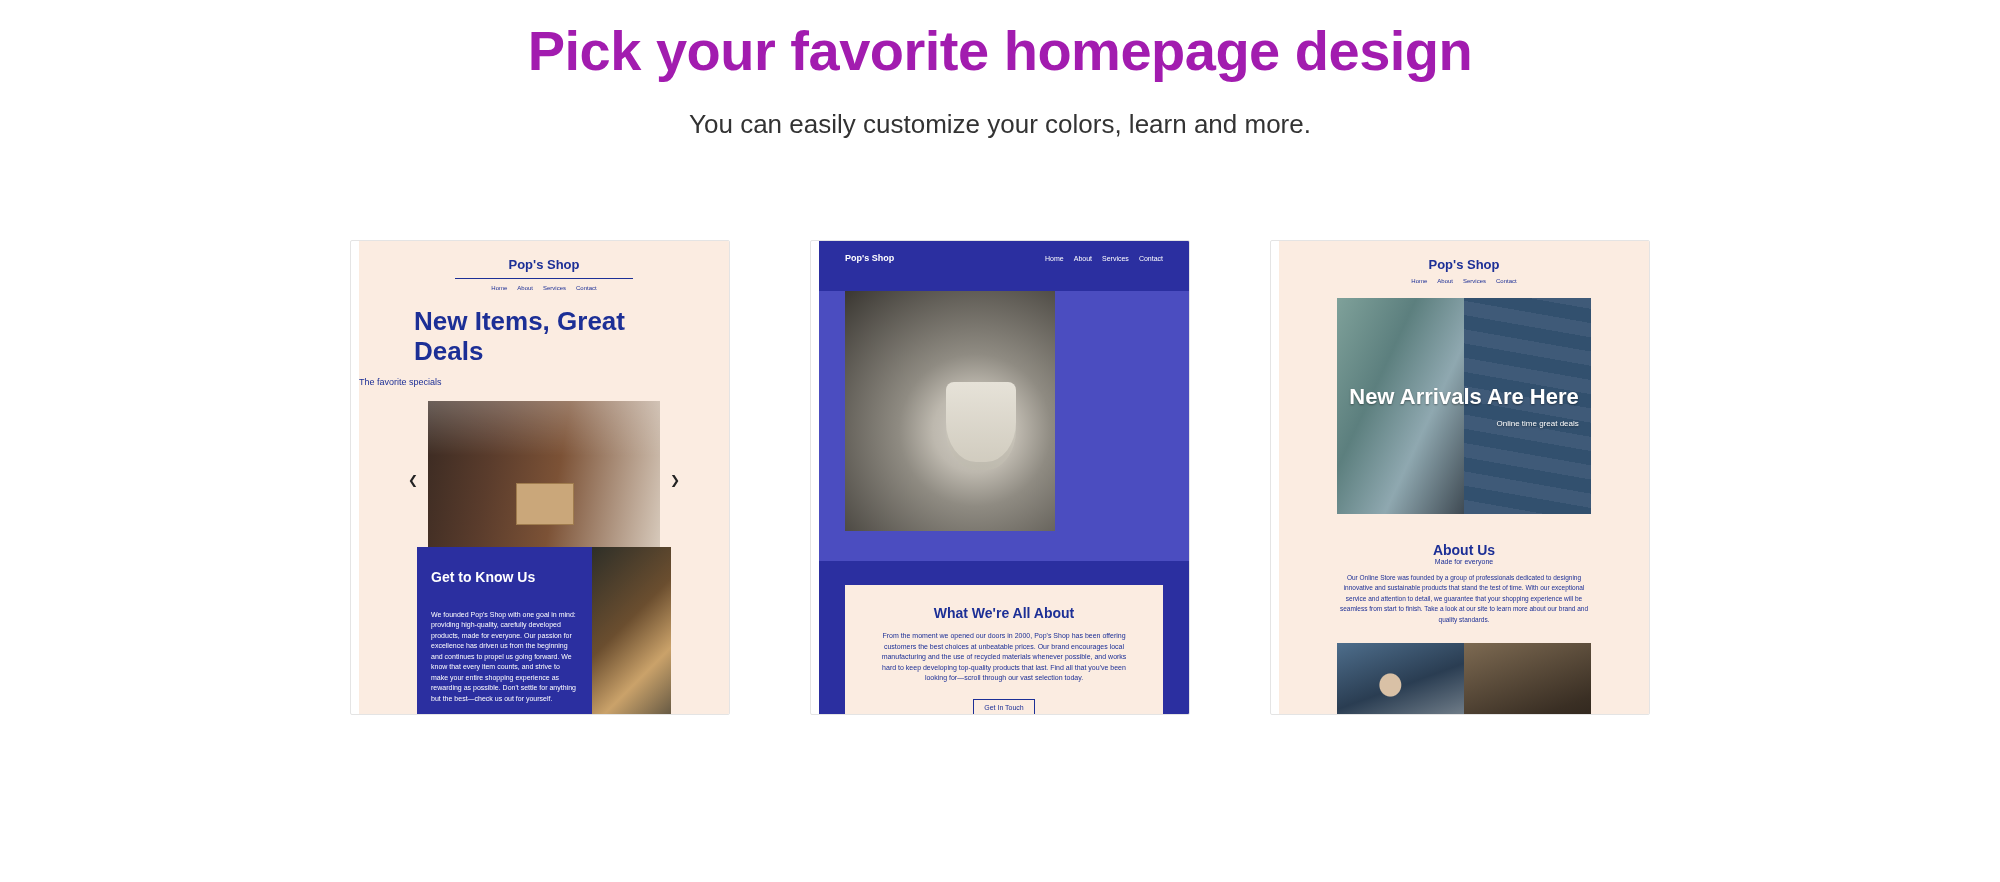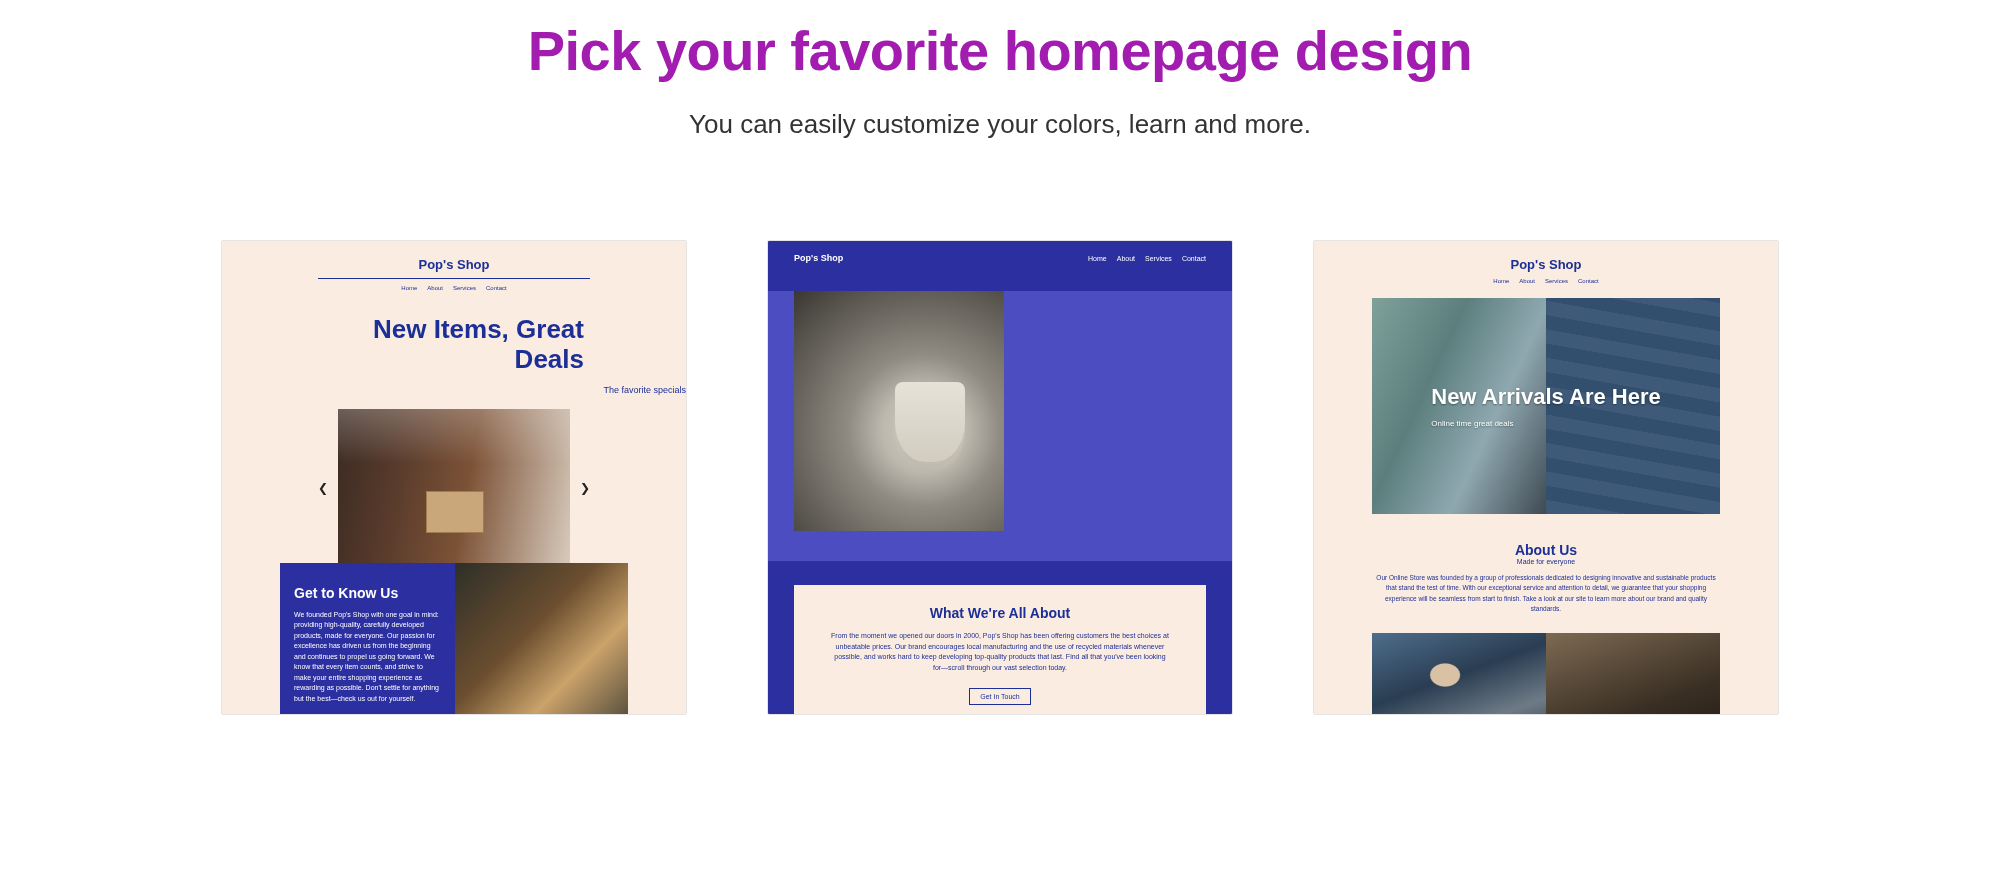--- a/index.html
+++ b/index.html
@@ -28,64 +28,65 @@
 
   .cards-row {
     display: flex;
     justify-content: center;
     gap: 80px;
     margin-top: 100px;
     padding: 0 20px;
   }
 
   .card {
-    width: 466px;
+    width: 380px;
     height: 475px;
     border: 1px solid #e4e4e4;
     border-radius: 2px;
     overflow: hidden;
     background: #ffffff;
     cursor: pointer;
     position: relative;
+    padding-left: 8px;
   }
 
   
   .tpl-shopname { font-weight: 600; }
   .tpl-nav { display: flex; gap: 10px; font-size: 7px; }
   .tpl-nav span { white-space: nowrap; }
 
   
   .tpl1 { background: #fbece1; width: 100%; height: 100%; position: relative; }
   .tpl1-margin { margin: 0 58px; }
   .tpl1-header { text-align: center; padding-top: 16px; color: #1c2f96; }
   .tpl1-header .tpl-shopname { font-size: 13px; }
   .tpl1-hr { border: none; border-bottom: 1px solid #1c2f96; margin: 6px 38px 0; }
   .tpl1-nav { justify-content: center; margin-top: 6px; color: #1c2f96; font-size: 6px; }
-  .tpl1-hero { text-align: right; margin-top: 24px; color: #1c2f96; }
+  .tpl1-hero { text-align: left; margin-top: 16px; color: #1c2f96; }
   .tpl1-hero-title { font-size: 26px; font-weight: 700; line-height: 1.15; max-width: 260px; margin: 0 auto; }
   .tpl1-hero-sub { font-size: 9px; margin-top: 10px; }
   .tpl1-hero-img {
     margin: 14px auto 0;
     width: 232px; height: 158px;
     position: relative;
   }
   .tpl1-hero-img .img-box { position:absolute; inset:0; }
   .tpl1-arrow {
     position: absolute; top: 50%; transform: translateY(-50%);
     font-size: 12px; color: #222;
   }
   .tpl1-arrow.left { left: -20px; }
   .tpl1-arrow.right { right: -20px; }
   .tpl1-bottom { position: absolute; left: 58px; right: 58px; bottom: -30px; display:flex; gap:0; }
   .tpl1-know {
     background: #2b2fa0; color: #ffffff;
     width: 175px; padding: 20px 14px 40px;
     font-size: 7px; line-height: 1.5;
   }
-  .tpl1-know h3 { font-size: 14px; font-weight: 700; margin-bottom: 6px; }
+  .tpl1-know h3 { font-size: 14px; font-weight: 700; margin-bottom: 22px; }
   .tpl1-hangers { flex:1; }
 
   
   .tpl2 { background: #2b2fa0; width: 100%; height: 100%; position: relative; color:#ffffff; }
   .tpl2-header { display:flex; justify-content: space-between; align-items:center; padding: 12px 26px 28px; font-size: 8px;}
   .tpl2-header .tpl-shopname { font-size: 9px; }
   .tpl2-hero {
     background: #4b4dc0;
     margin: 0 0 24px;
     display:flex; align-items:center; gap: 26px;
@@ -106,21 +107,21 @@
 
   
   .tpl3 { background: #fbece1; width:100%; height:100%; position:relative; color:#1c2f96; }
   .tpl3-margin { margin: 0 58px; }
   .tpl3-header { text-align:center; padding-top:16px; }
   .tpl3-header .tpl-shopname { font-size: 13px; }
   .tpl3-nav { justify-content:center; margin-top:6px; font-size:6px; }
   .tpl3-hero {
     margin: 14px 58px 0; height: 216px;
     position:relative; display:flex; align-items:center; justify-content:center;
-    text-align:left; color:#ffffff;
+    text-align:right; color:#ffffff;
   }
   .tpl3-hero .bg { position:absolute; inset:0; }
   .tpl3-hero .bg-half { position:absolute; top:0; bottom:0; width:50%; }
   .tpl3-hero-overlay { position:relative; z-index:2; text-shadow: 0 1px 2px rgba(0,0,0,.4); }
   .tpl3-hero-title { font-size:22px; font-weight:700; line-height:1.15; }
   .tpl3-hero-sub { font-size:8px; margin-top:10px; }
   .tpl3-about { text-align:center; margin: 28px 58px 0; }
   .tpl3-about h3 { font-size:14px; font-weight:700; }
   .tpl3-about .made { font-size:7px; margin-bottom:8px; }
   .tpl3-about p { font-size:6.5px; line-height:1.6; }

